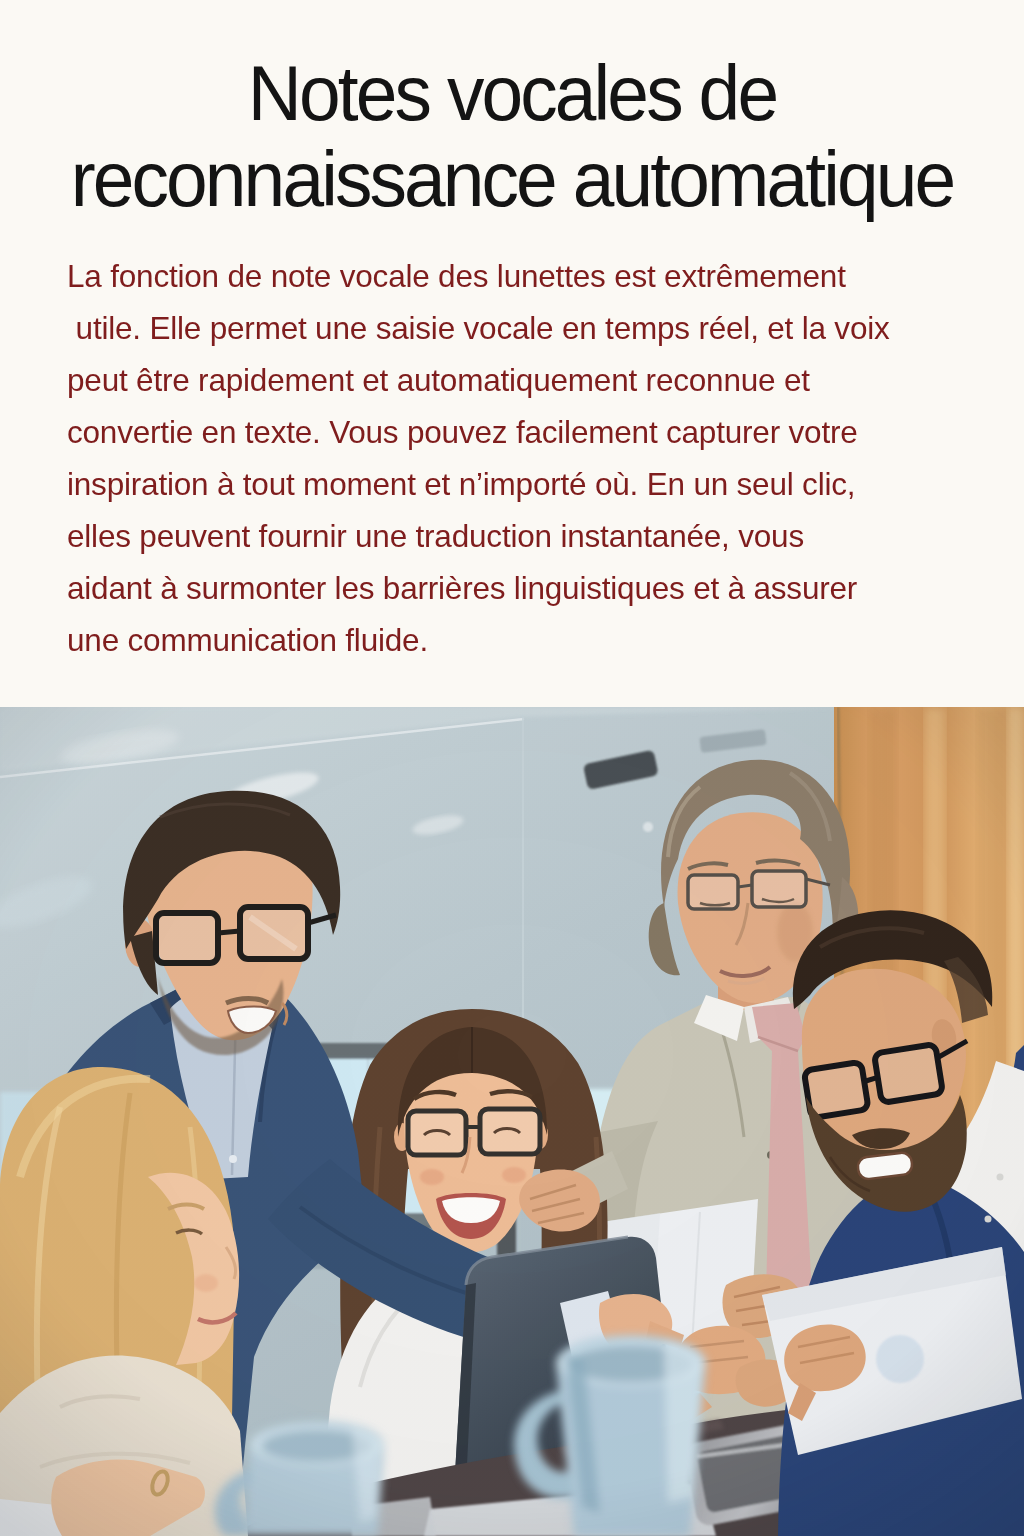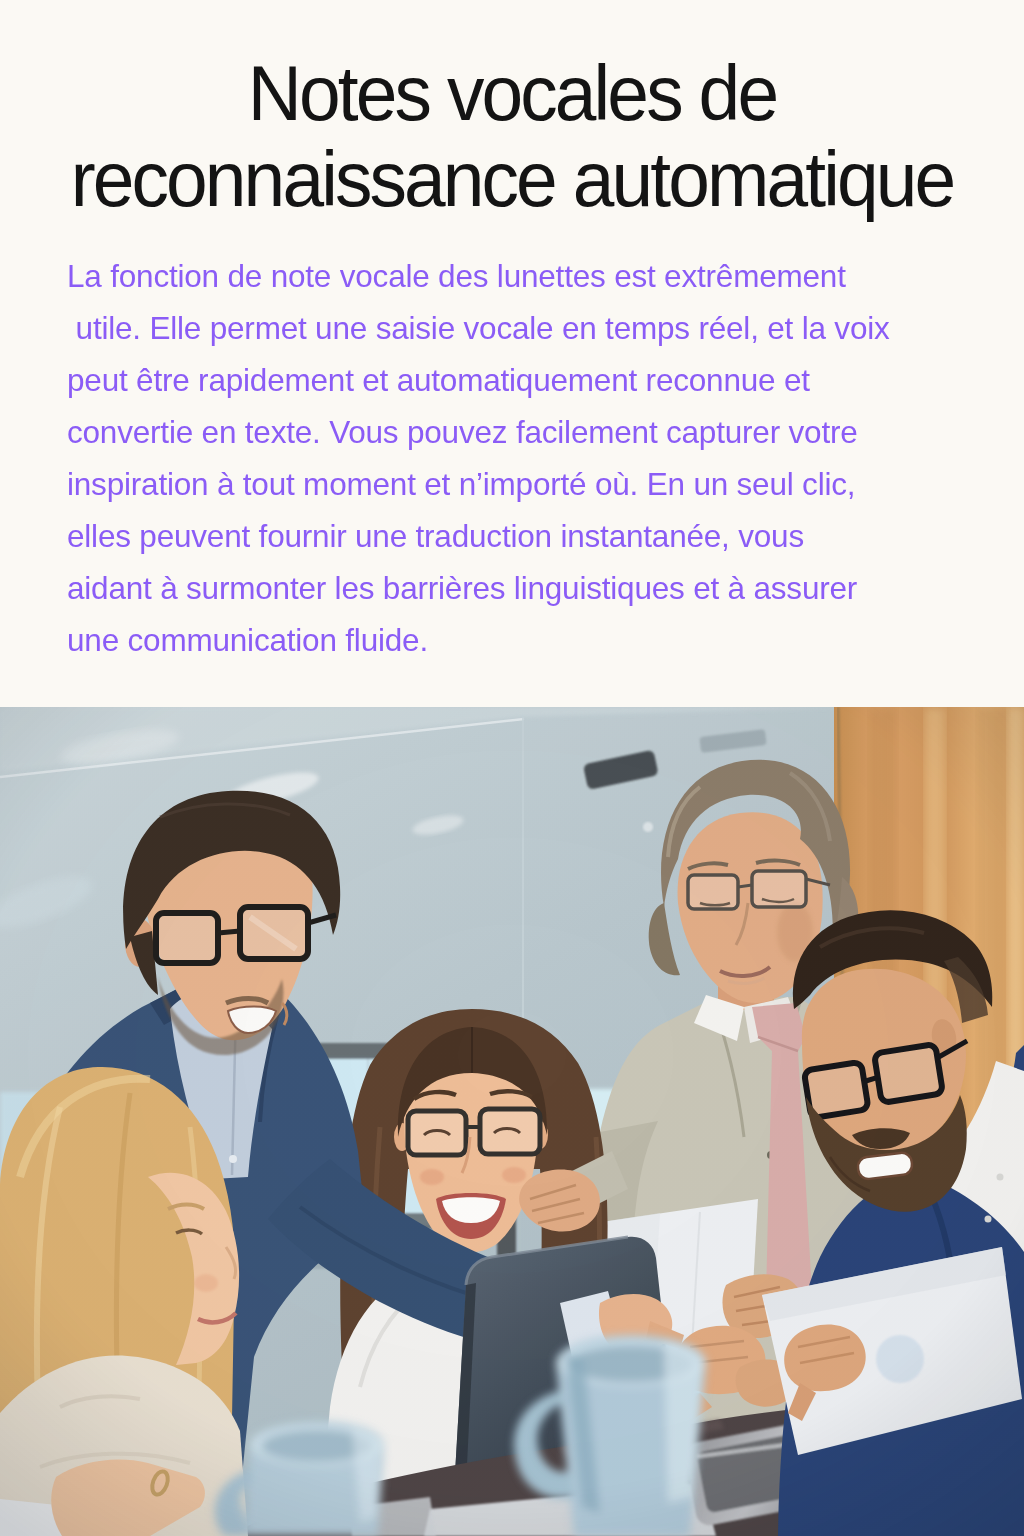--- a/index.html
+++ b/index.html
@@ -15,21 +15,21 @@
     background:#fbf9f4;font-family:"Liberation Sans",sans-serif;color:#151515;
   }
   .title{
     position:absolute;top:50px;left:0;width:1024px;margin:0;
     font-size:78px;line-height:86px;font-weight:500;letter-spacing:-3px;
     text-align:center;color:#141414;white-space:pre-line;
     transform:scaleX(.96);transform-origin:50% 0;
   }
   .para{
     position:absolute;top:250px;left:67px;width:940px;margin:0;
-    font-size:31.5px;line-height:52px;letter-spacing:-.2px;color:#8b5cf6;
+    font-size:31.5px;line-height:52px;letter-spacing:-.2px;color:#7f1d1d;
     white-space:pre-wrap;
   }
   .photo{
     position:absolute;top:707px;left:0;width:1024px;height:829px;margin:0;
   }
   .photo svg{display:block;width:1024px;height:829px;}
 </style>
 </head>
 <body>
 

